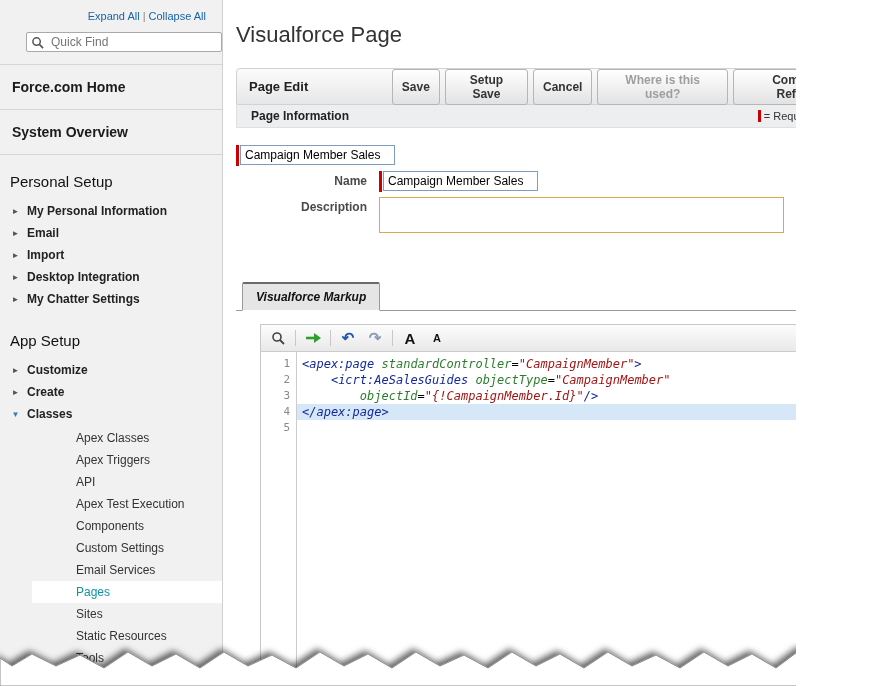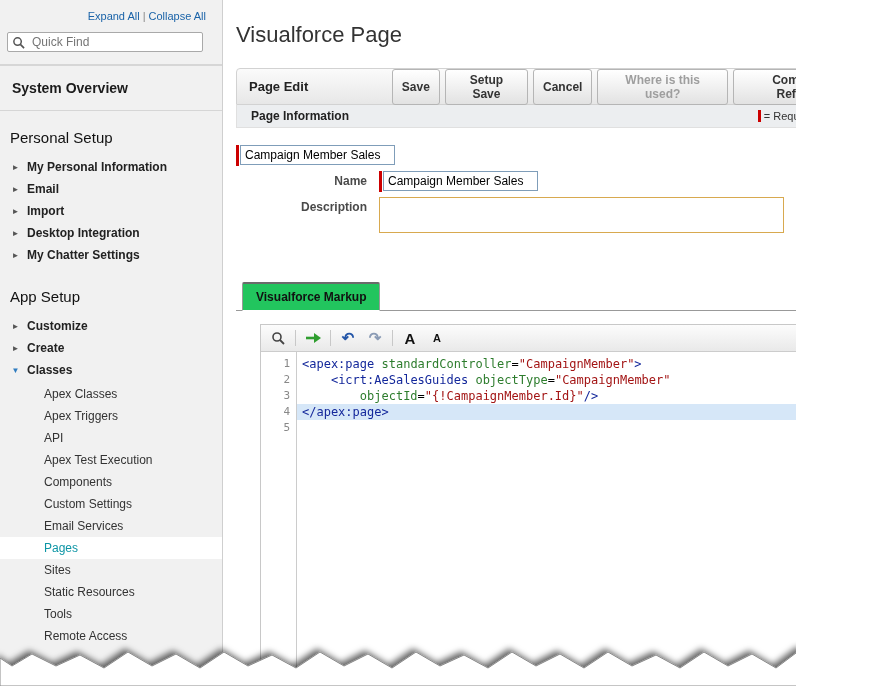--- a/index.html
+++ b/index.html
@@ -4,32 +4,32 @@
 <style>
   * { box-sizing: border-box; }
   body { margin:0; background:#fff; font-family:"Liberation Sans", sans-serif; }
   .page { position:relative; width:796px; height:686px; overflow:hidden; background:#fff; }
 
   
   .sidebar { position:absolute; left:0; top:0; bottom:0; width:223px; background:#F1F1F1; border-right:1px solid #CFCFCF; }
   .expand-links { text-align:right; padding:10px 16px 6px; font-size:11px; color:#888; }
   .expand-links a { color:#1A63A8; text-decoration:none; cursor:pointer; }
   .expand-links .sep { color:#888; margin:0 3px; }
-  .quickfind { position:relative; margin:4px 7px 12px; }
+  .quickfind { position:relative; margin:4px 26px 12px; }
   .quickfind input { width:196px; height:20px; border:1px solid #A9A9A9; border-radius:2px; padding:1px 4px 1px 24px; font-size:12px; color:#444; background:#fff; }
   .quickfind .qf-icon { position:absolute; left:5px; top:3px; }
   .side-div { border:0; border-top:1px solid #D6D6D6; margin:0; }
   .side-h1 { font-size:14px; font-weight:bold; color:#1b1b1b; padding:14px 12px; cursor:pointer; }
   .side-h2 { font-size:15px; font-weight:normal; color:#111; padding:18px 10px 10px; }
   ul.navlist { list-style:none; margin:0; padding:0 0 4px; }
   .nav-item { display:flex; align-items:center; gap:6px; padding:4px 0 4px 10px; font-size:12px; font-weight:bold; color:#222; cursor:pointer; }
   .arrow { font-size:8px; color:#555; width:11px; text-align:center; }
   .arrow.exp { color:#2F7CC0; }
   ul.sub-list { list-style:none; margin:2px 0 4px; padding:0; }
-  .sub { padding:4px 8px 4px 44px; font-size:12px; color:#333; cursor:pointer; }
+  .sub { padding:4px 8px 4px 44px; font-size:12px; color:#333; cursor:pointer;margin-left:32px; }
   .sub.selected { background:#FFFFFF; color:#0D95A5; }
 
   
   .main { position:absolute; left:224px; top:0; right:0; bottom:0; background:#fff; padding:16px 0 0 12px; }
   h1.page-title { font-size:22px; font-weight:400; color:#333; margin:6px 0 20px; }
 
   .pb-header { width:655px; height:37px; display:flex; align-items:center; padding:0 12px;
     background:linear-gradient(#FBFBFB,#E7E7E7); border:1px solid #D2D2D2; border-radius:4px 4px 0 0; }
   .pb-title { font-size:13px; font-weight:bold; color:#222; width:145px; }
   .btnrow { display:flex; gap:5px; }
@@ -46,38 +46,38 @@
   .form { padding:12px 0 18px; }
   .frow { display:flex; margin:5px 0; }
   .flabel { width:143px; text-align:right; font-size:12px; font-weight:bold; color:#4A4A4A; padding:3px 12px 0 0; }
   .fctrl { display:flex; align-items:flex-start; }
   .req { display:inline-block; width:3px; height:21px; background:#CC0000; margin-right:1px; }
   input.txt { width:155px; height:20px; border:1px solid #7F9DB9; font-size:12px; padding:1px 4px; color:#000; }
   textarea.desc { width:405px; height:36px; border:1px solid #D8A94F; font-size:12px; padding:2px 4px; resize:none; }
 
   .tabbar { display:flex; width:655px; margin-top:26px; padding-left:6px; border-bottom:1px solid #999; }
   .tab { font-size:12px; font-weight:bold; padding:6px 13px; border-radius:2px 2px 0 0; margin-bottom:-1px; cursor:pointer; }
-  .tab.active { background:#22c55e; color:#111; border:1px solid #999; border-bottom:1px solid #fff; border-top:2px solid #6B6B6B; }
+  .tab.active { background:#e5e5e5; color:#111; border:1px solid #999; border-bottom:1px solid #fff; border-top:2px solid #6B6B6B;font-style:italic; }
   .tab.inactive { background:linear-gradient(#F8F8F8,#DCDCDC); color:#333; border:1px solid #AAA; margin-left:5px; }
 
   .editor { width:600px; margin:13px 0 0 24px; border:1px solid #C8C8C8; background:#fff; }
   .toolbar { height:27px; display:flex; align-items:center; gap:7px; padding:0 7px;
     background:linear-gradient(#FCFCFC,#E9E9E9); border-bottom:1px solid #CCC; }
   .tbi { width:20px; height:20px; display:flex; align-items:center; justify-content:center; cursor:pointer; }
   .tsep { width:1px; height:16px; background:#C8C8C8; }
   .glyph { font-size:15px; font-weight:bold; }
   .undo { color:#2456A8; }
   .redo { color:#8A9BB5; }
   .fontbig { font-size:15px; font-weight:bold; color:#111; }
   .fontsmall { font-size:11px; font-weight:bold; color:#111; }
 
   .codewrap { display:flex; min-height:320px; }
   .gutter { width:36px; padding:4px 6px 0 0; text-align:right; color:#888;
     font-family:"DejaVu Sans Mono", monospace; font-size:11px; line-height:16px; border-right:1px solid #CCC; }
-  .codelines { flex:1; padding-top:4px; font-family:"DejaVu Sans Mono", monospace; font-size:12px; line-height:16px; white-space:pre; color:#000; }
+  .codelines { flex:1; padding-top:4px; font-family:"DejaVu Sans Mono", monospace; font-size:12px; line-height:16px; white-space:pre; color:#000;font-style:italic; }
   .line { height:16px; padding-left:5px; }
   .line.hl { background:#D6E7F8; }
   .tk-tag { color:#14289B; }
   .tk-attr { color:#2E7D2E; }
   .tk-val { color:#A31515; }
   .tk-plain { color:#000; }
 
   
   .tear { position:absolute; left:0; top:0; pointer-events:none; }
 </style>
@@ -93,20 +93,21 @@
     <div class="quickfind">
       <span class="qf-icon">
         <svg width="13" height="13" viewBox="0 0 14 14">
             <circle cx="6" cy="6" r="4" fill="none" stroke="#555" stroke-width="1.6"></circle>
             <line x1="9" y1="9" x2="13" y2="13" stroke="#555" stroke-width="1.8"></line>
           </svg>
       </span>
       <input placeholder="Quick Find" style="">
     </div>
     <hr class="side-div">
+    <div class="side-h1">Force.com Home</div>
     <hr class="side-div">
     <div class="side-h1">System Overview</div>
     <hr class="side-div">
     <div class="side-h2">Personal Setup</div>
     <ul class="navlist" id="personal-items">
         <li class="nav-item">
           <span class="arrow">►</span>
           <span>My Personal Information</span>
         </li>
         <li class="nav-item">

